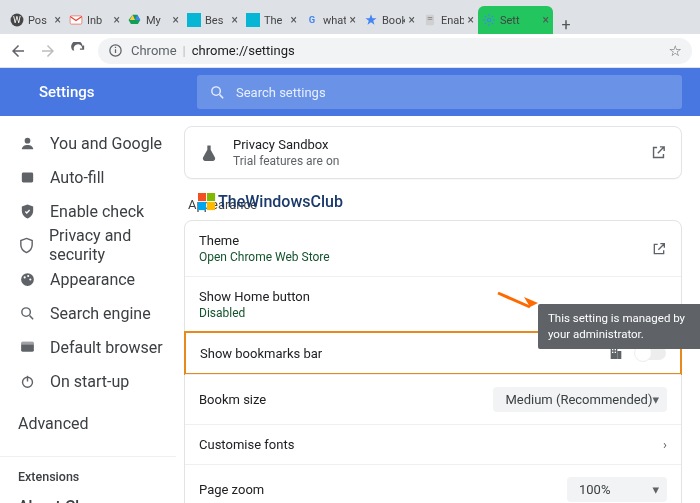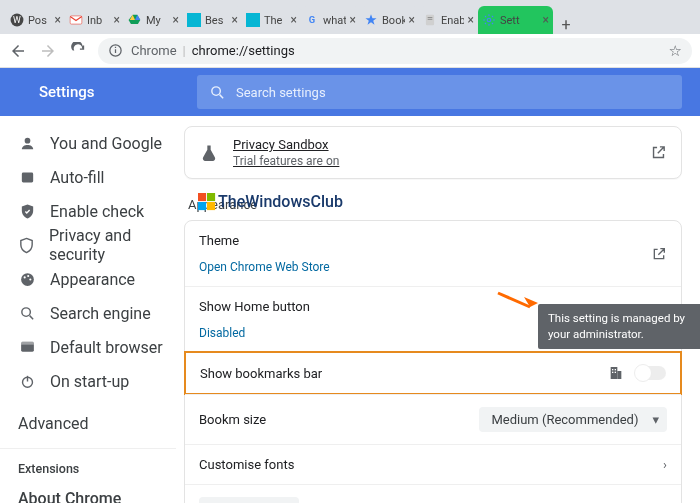--- a/index.html
+++ b/index.html
@@ -33,43 +33,43 @@
   .searchwrap input { background: none; border: none; outline: none; color: #fff; font-size: 13px; flex:1;}
   .searchwrap input::placeholder { color: #e7effd; }
 
   
   .main { display: flex; height: calc(503px - 34px - 34px - 48px); }
 
   
   .sidebar { width: 176px; padding-top: 10px; background: #fff; overflow: hidden;}
   .side-item { display: flex; align-items: center; gap: 14px; height: 34px; padding-left: 18px; color: #3c4043; font-size: 16px; cursor: pointer;}
   .side-item .sicon { width: 18px; height: 18px; color: #5f6368; display:flex; align-items:center; justify-content:center;}
-  .side-head { padding: 12px 18px 8px; color: #3c4043; font-size: 12.5px; font-weight:500; border-top: 1px solid #efefef; margin-top:8px;}
+  .side-head { padding: 12px 18px 8px; color: #3c4043; font-size: 12.5px; font-weight:500; border-top: 1px solid #efefef; margin-top:16px;}
 
   
   .content { flex: 1; padding: 10px 18px 0 8px; overflow: hidden; position: relative;}
   .card { background: #fff; border: 1px solid #e3e3e3; border-radius: 8px; box-shadow: 0 1px 1px rgba(0,0,0,0.03);}
   .card.row { display: flex; align-items: center; padding: 10px 14px; gap: 14px; margin-bottom: 18px;}
-  .card.row .rtxt { flex:1;text-decoration:underline; }
+  .card.row .rtxt { flex:1; }
   .card.row .rt1 { font-size: 13px; color: #202124;}
   .card.row .rt2 { font-size: 12px; color: #5f6368; margin-top:2px;}
   .launch { color: #5f6368; }
 
   .section-title { font-size: 13px; color: #3c4043; margin: 0 0 0 4px;}
   .watermark { position:absolute; left: 22px; top: 76px; font-size: 16px; color: #1a3a6b; font-weight:500; z-index:5; display:flex; align-items:center; gap:2px;}
   .watermark .wm-sq { display:inline-flex; }
 
   .settings-card { margin-top: 8px; padding: 0;}
   .srow { display: flex; align-items: center; padding: 12px 14px; border-top: 1px solid #efefef; position: relative;}
   .srow:first-child { border-top: none; }
   .srow .sl { flex:1;}
   .srow .s1 { font-size: 13px; color: #202124;}
-  .srow .s2 { font-size: 12px; color: #0369a1; margin-top:12px;}
+  .srow .s2 { font-size: 12px; color: #14532d; margin-top:2px;}
   .srow.highlight { border: 2px solid #e68a1e; margin: -1px;}
-  .dropdown { background: #f1f3f4; border-radius: 4px; padding: 5px 8px 5px 12px; display:flex; align-items:center; gap:14px; font-size:13px; color:#3c4043; min-width:150px; justify-content:space-between;}
+  .dropdown { background: #f1f3f4; border-radius: 4px; padding: 5px 8px 5px 12px; display:flex; align-items:center; font-size:13px; color:#3c4043; min-width:150px; justify-content:space-between;}
   .dropdown .caret { color:#5f6368;}
   .toggle-off { width: 30px; height: 14px; background: #e0e0e0; border-radius: 7px; position: relative; opacity:.55;}
   .toggle-off::after { content:''; position:absolute; width:16px; height:16px; background:#fff; border:1px solid #ddd; border-radius:50%; left:-2px; top:-2px;}
   .building-icon { color:#5f6368; margin-right:12px;}
 
   
   .tooltip { position: absolute; right: -8px; top: 188px; background: #5f6368; color: #fff; font-size: 11.5px; padding: 7px 10px; border-radius: 2px; width: 170px; line-height:1.35; z-index:10;}
   .arrow-annot { position: absolute; right: 160px; top: 173px; z-index:9;}
 
   svg { display:block; }
@@ -372,20 +372,23 @@
             <span class="caret">▾</span>
           </div>
       </div>
       <div class="srow">
         <div class="sl">
             <div class="s1">Customise fonts</div>
           </div>
         <span style="color:#5f6368">›</span>
       </div>
       <div class="srow">
+        <div class="sl">
+            <div class="s1">Page zoom</div>
+          </div>
         <div class="dropdown" style="min-width:100px">
             <span>100%</span>
             <span class="caret">▾</span>
           </div>
       </div>
     </div>
 
     <div class="arrow-annot">
       <svg width="44" height="28" viewBox="0 0 44 28">
           <path d="M2 4 L34 18" stroke="#ff6a00" stroke-width="3" fill="none"></path>

